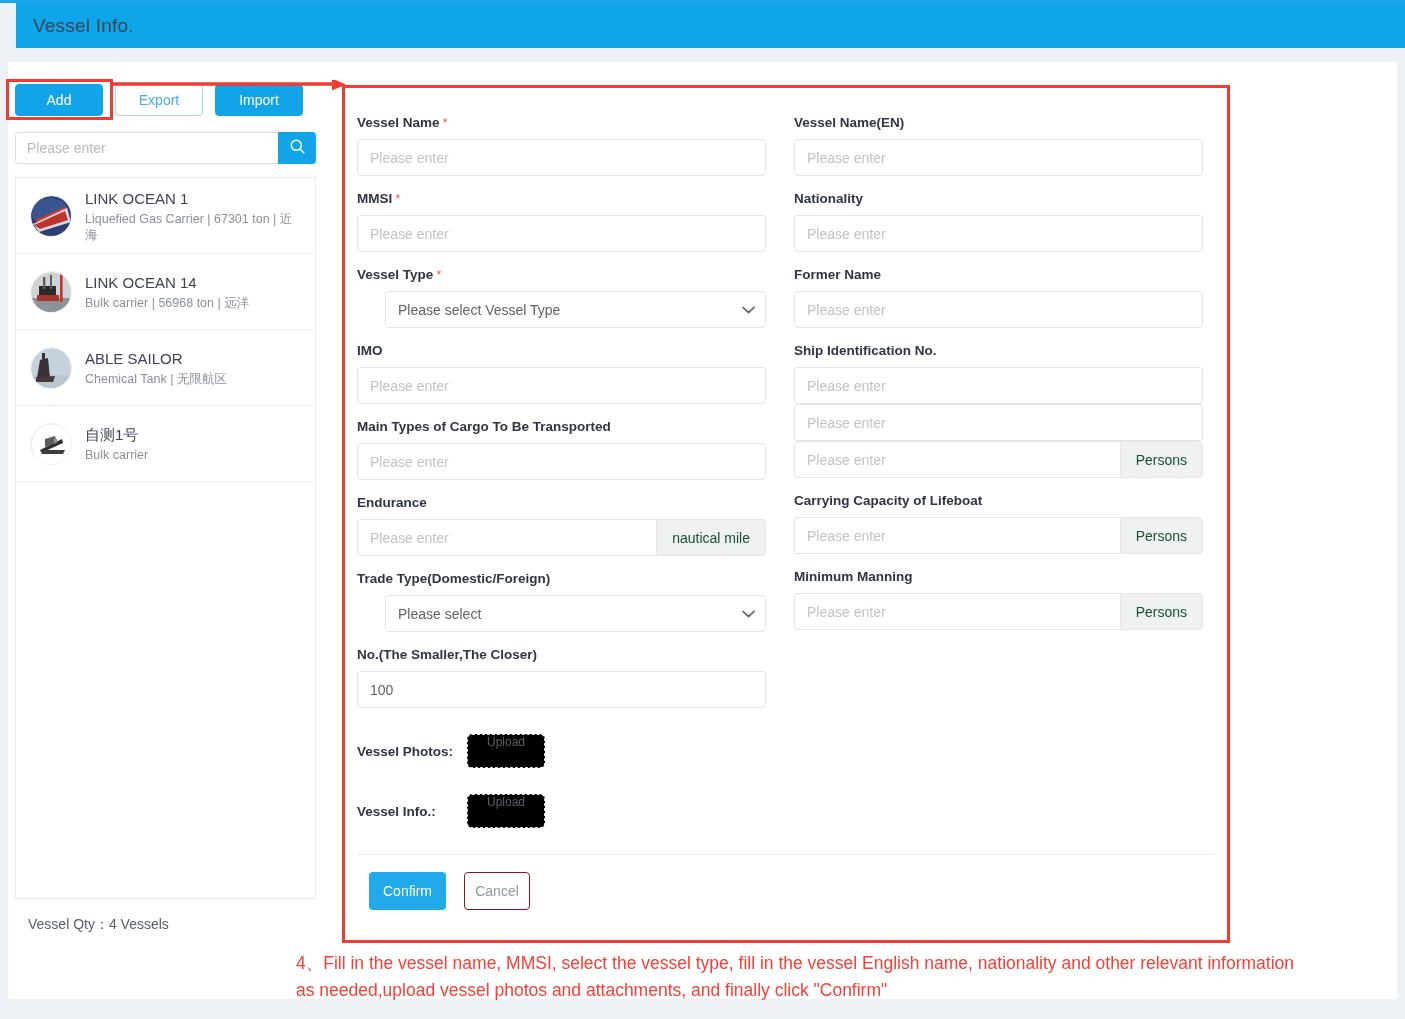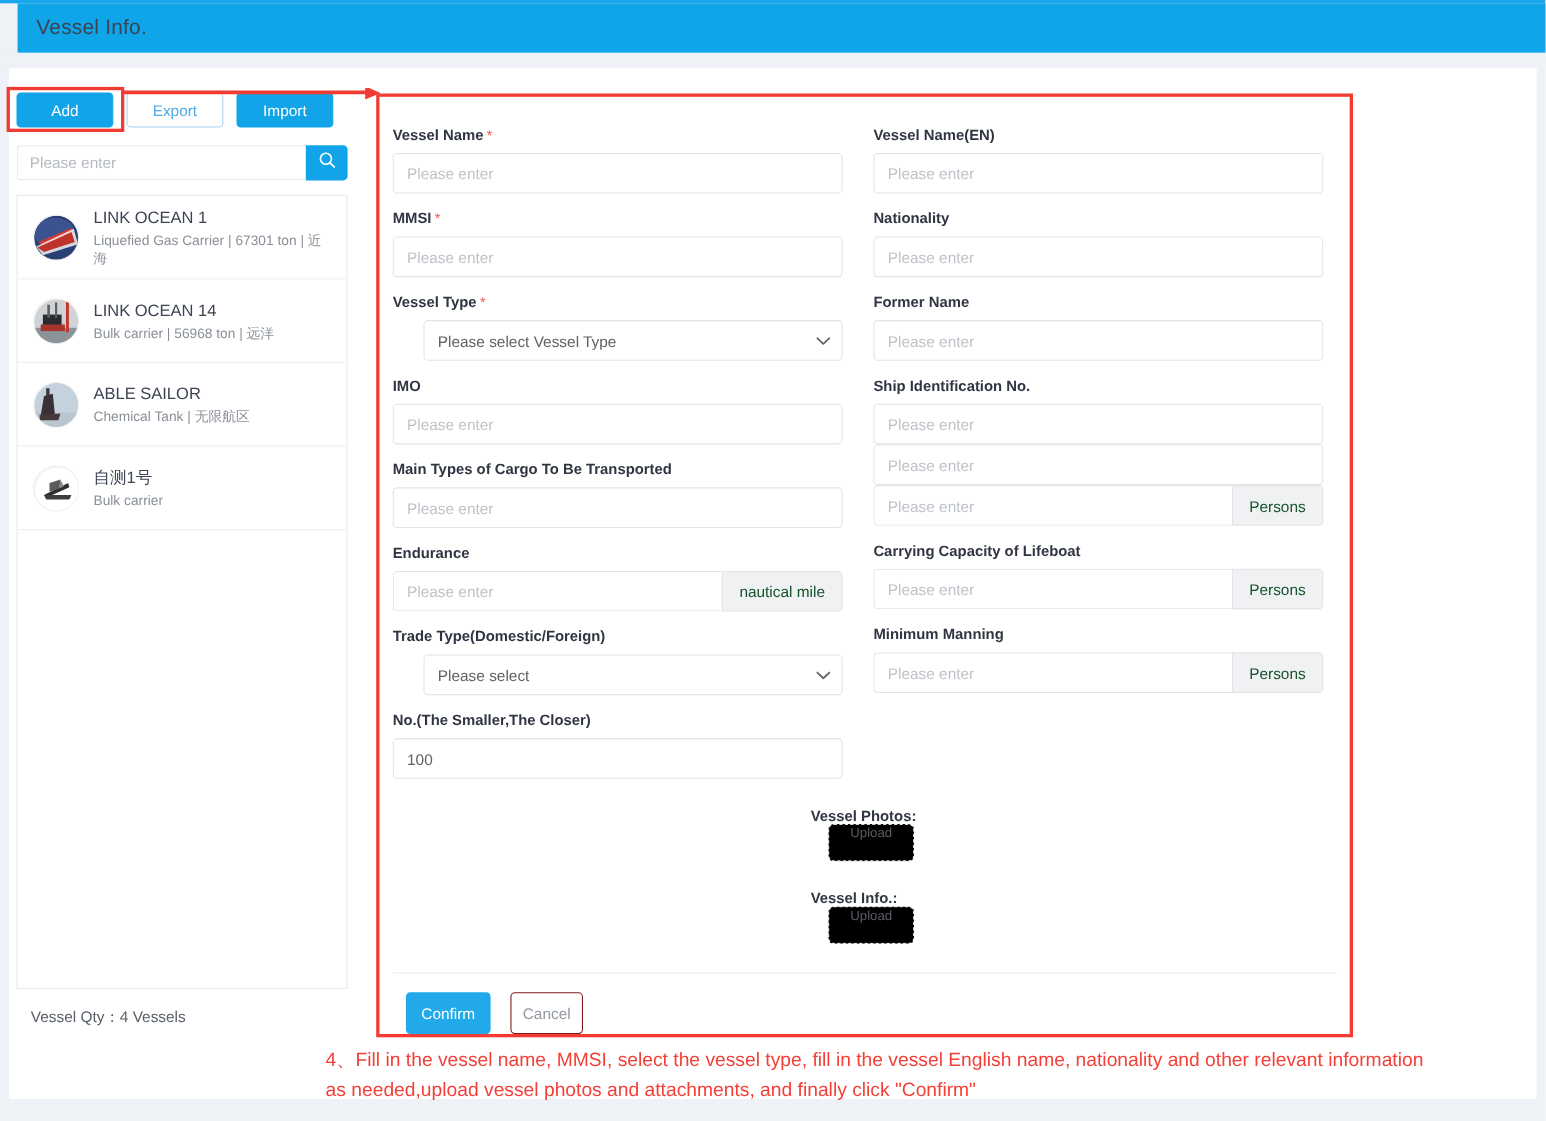--- a/index.html
+++ b/index.html
@@ -191,21 +191,20 @@
     border: 1px solid #e2e4e8;
     border-radius: 0 4px 4px 0;
     font-size: 14px; color: #14532d;
     white-space: nowrap;
   }
 
   .upload-row {
     display: flex; align-items: center;
     margin-top: 26px;
     padding-left: 12px;
-    flex-direction: column;
   }
   .upload-label {
     font-size: 13.5px; font-weight: bold; color: #2f3542;
     width: 110px; flex-shrink: 0;
   }
   .upload-btn {
     height: 34px; padding: 0 19px;
     background: #000000;
     border: 1px dashed #d9dade;
     border-radius: 5px;

